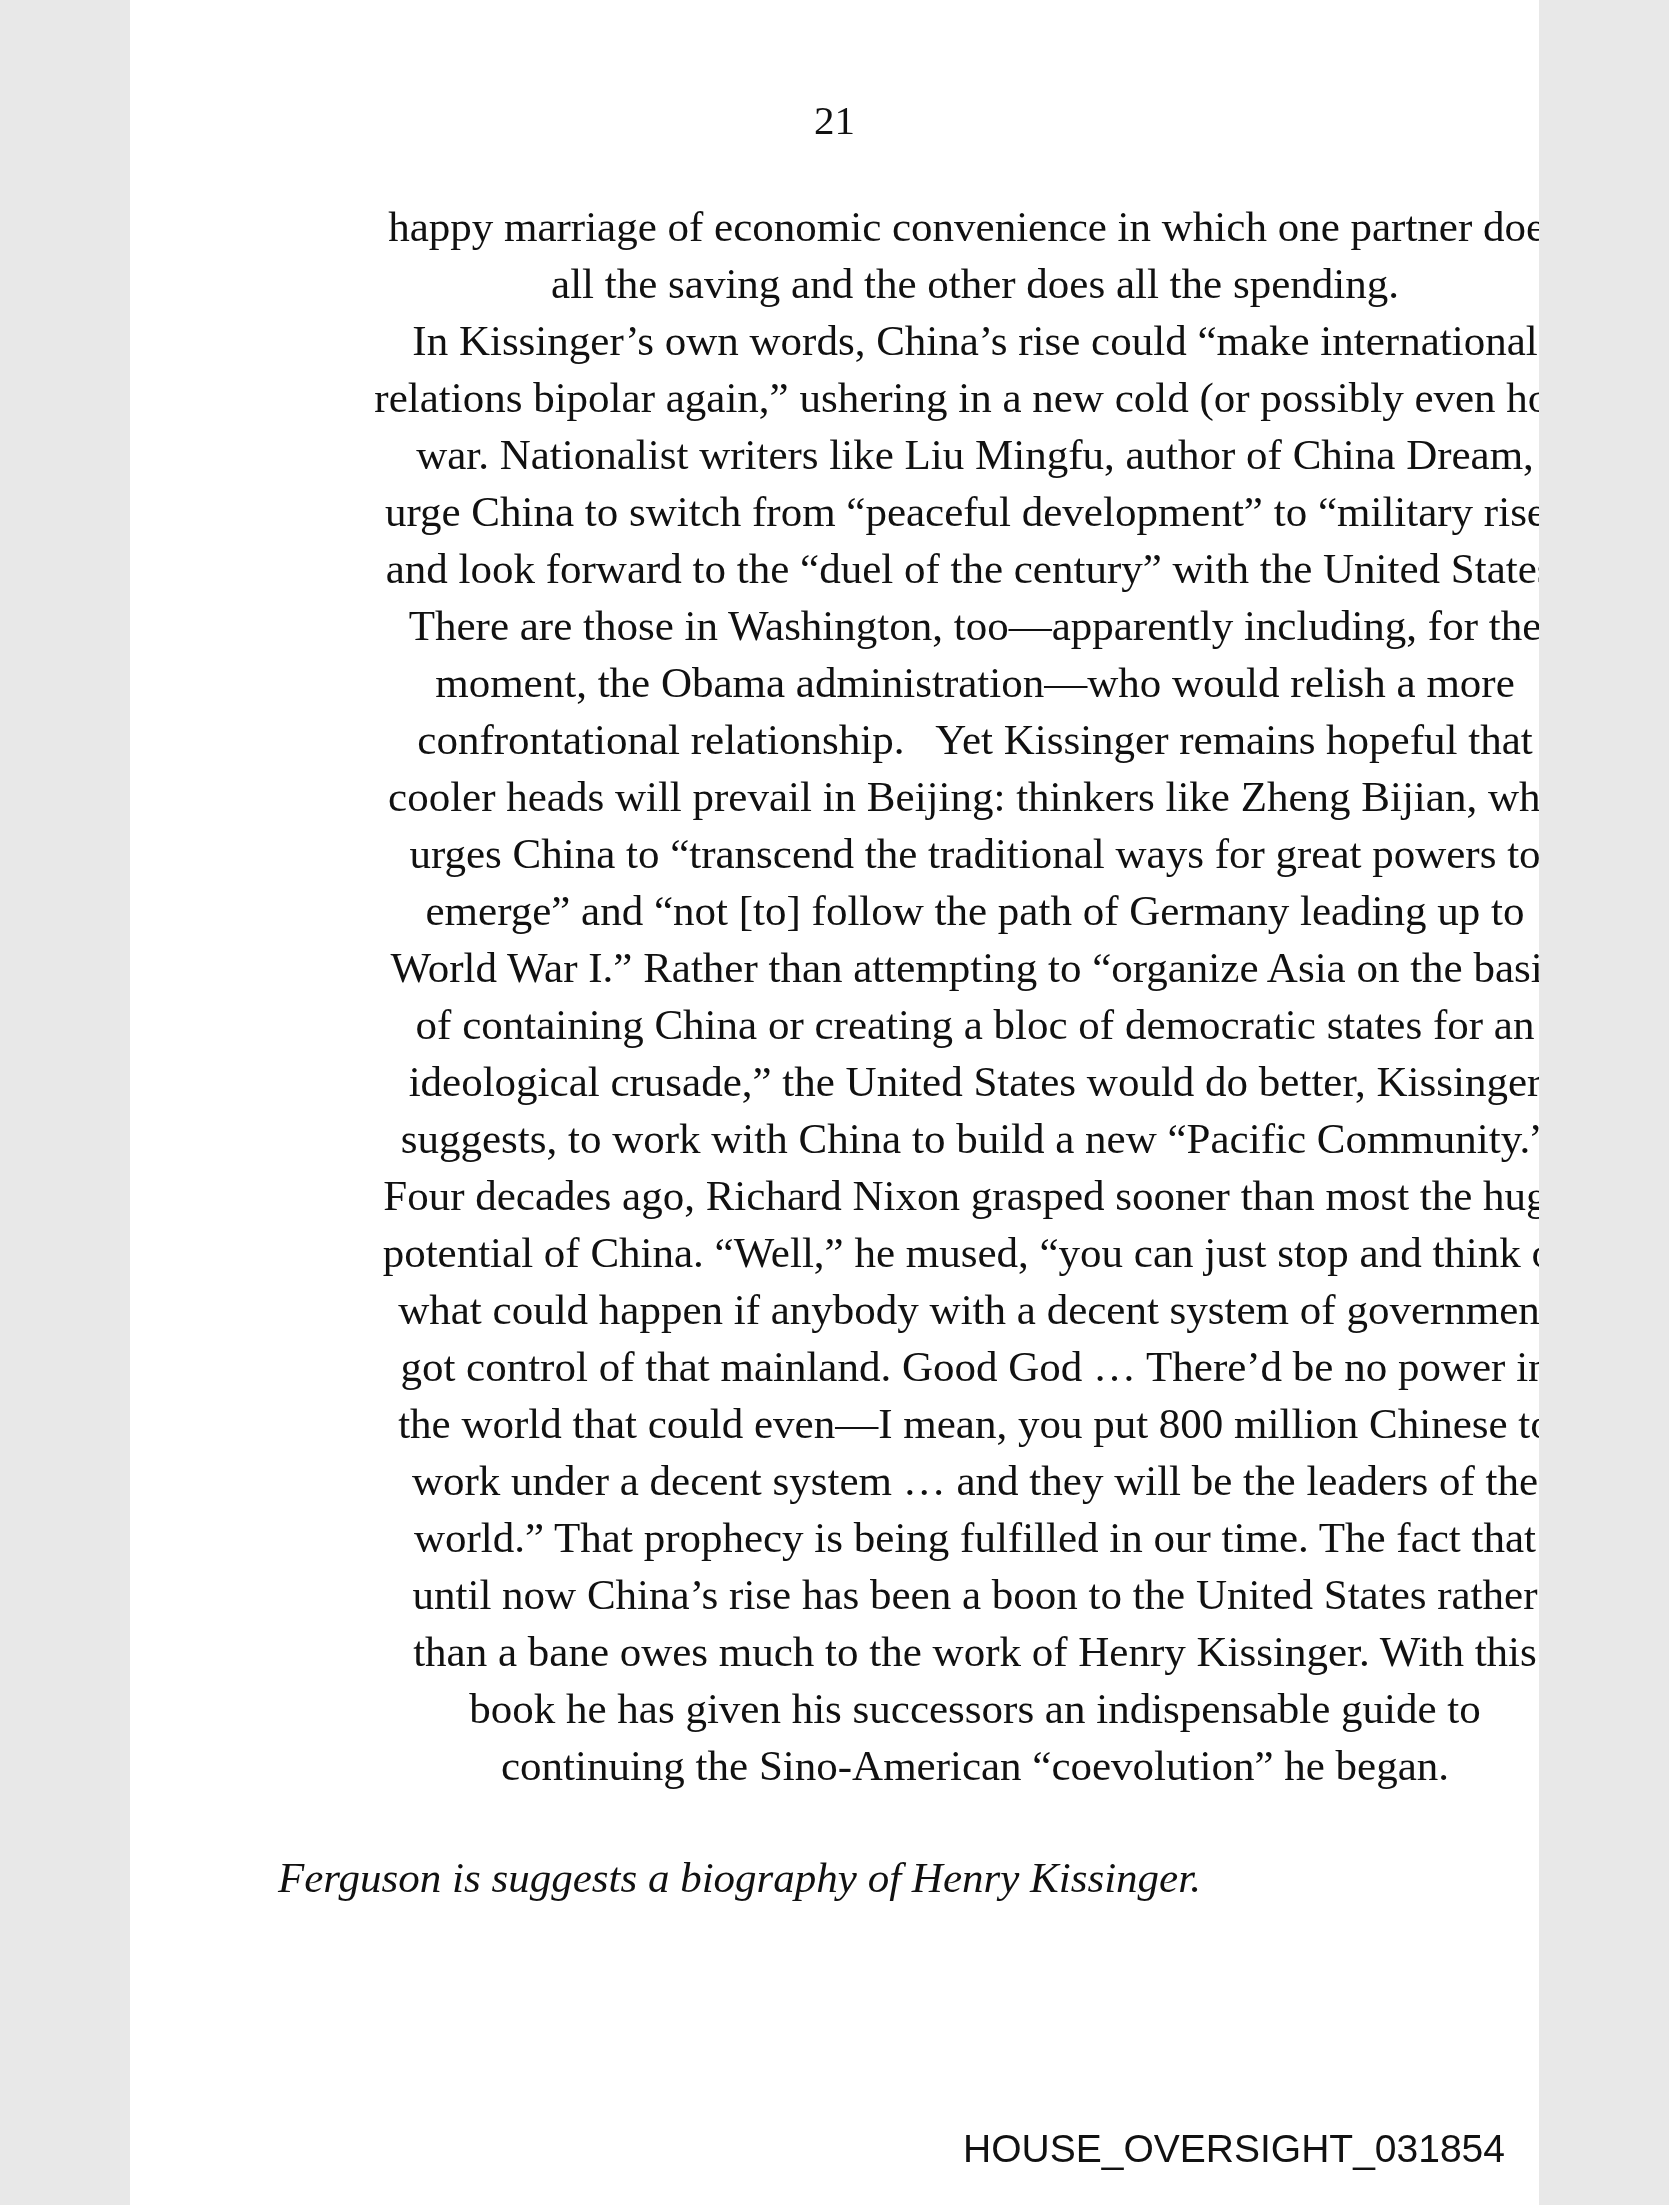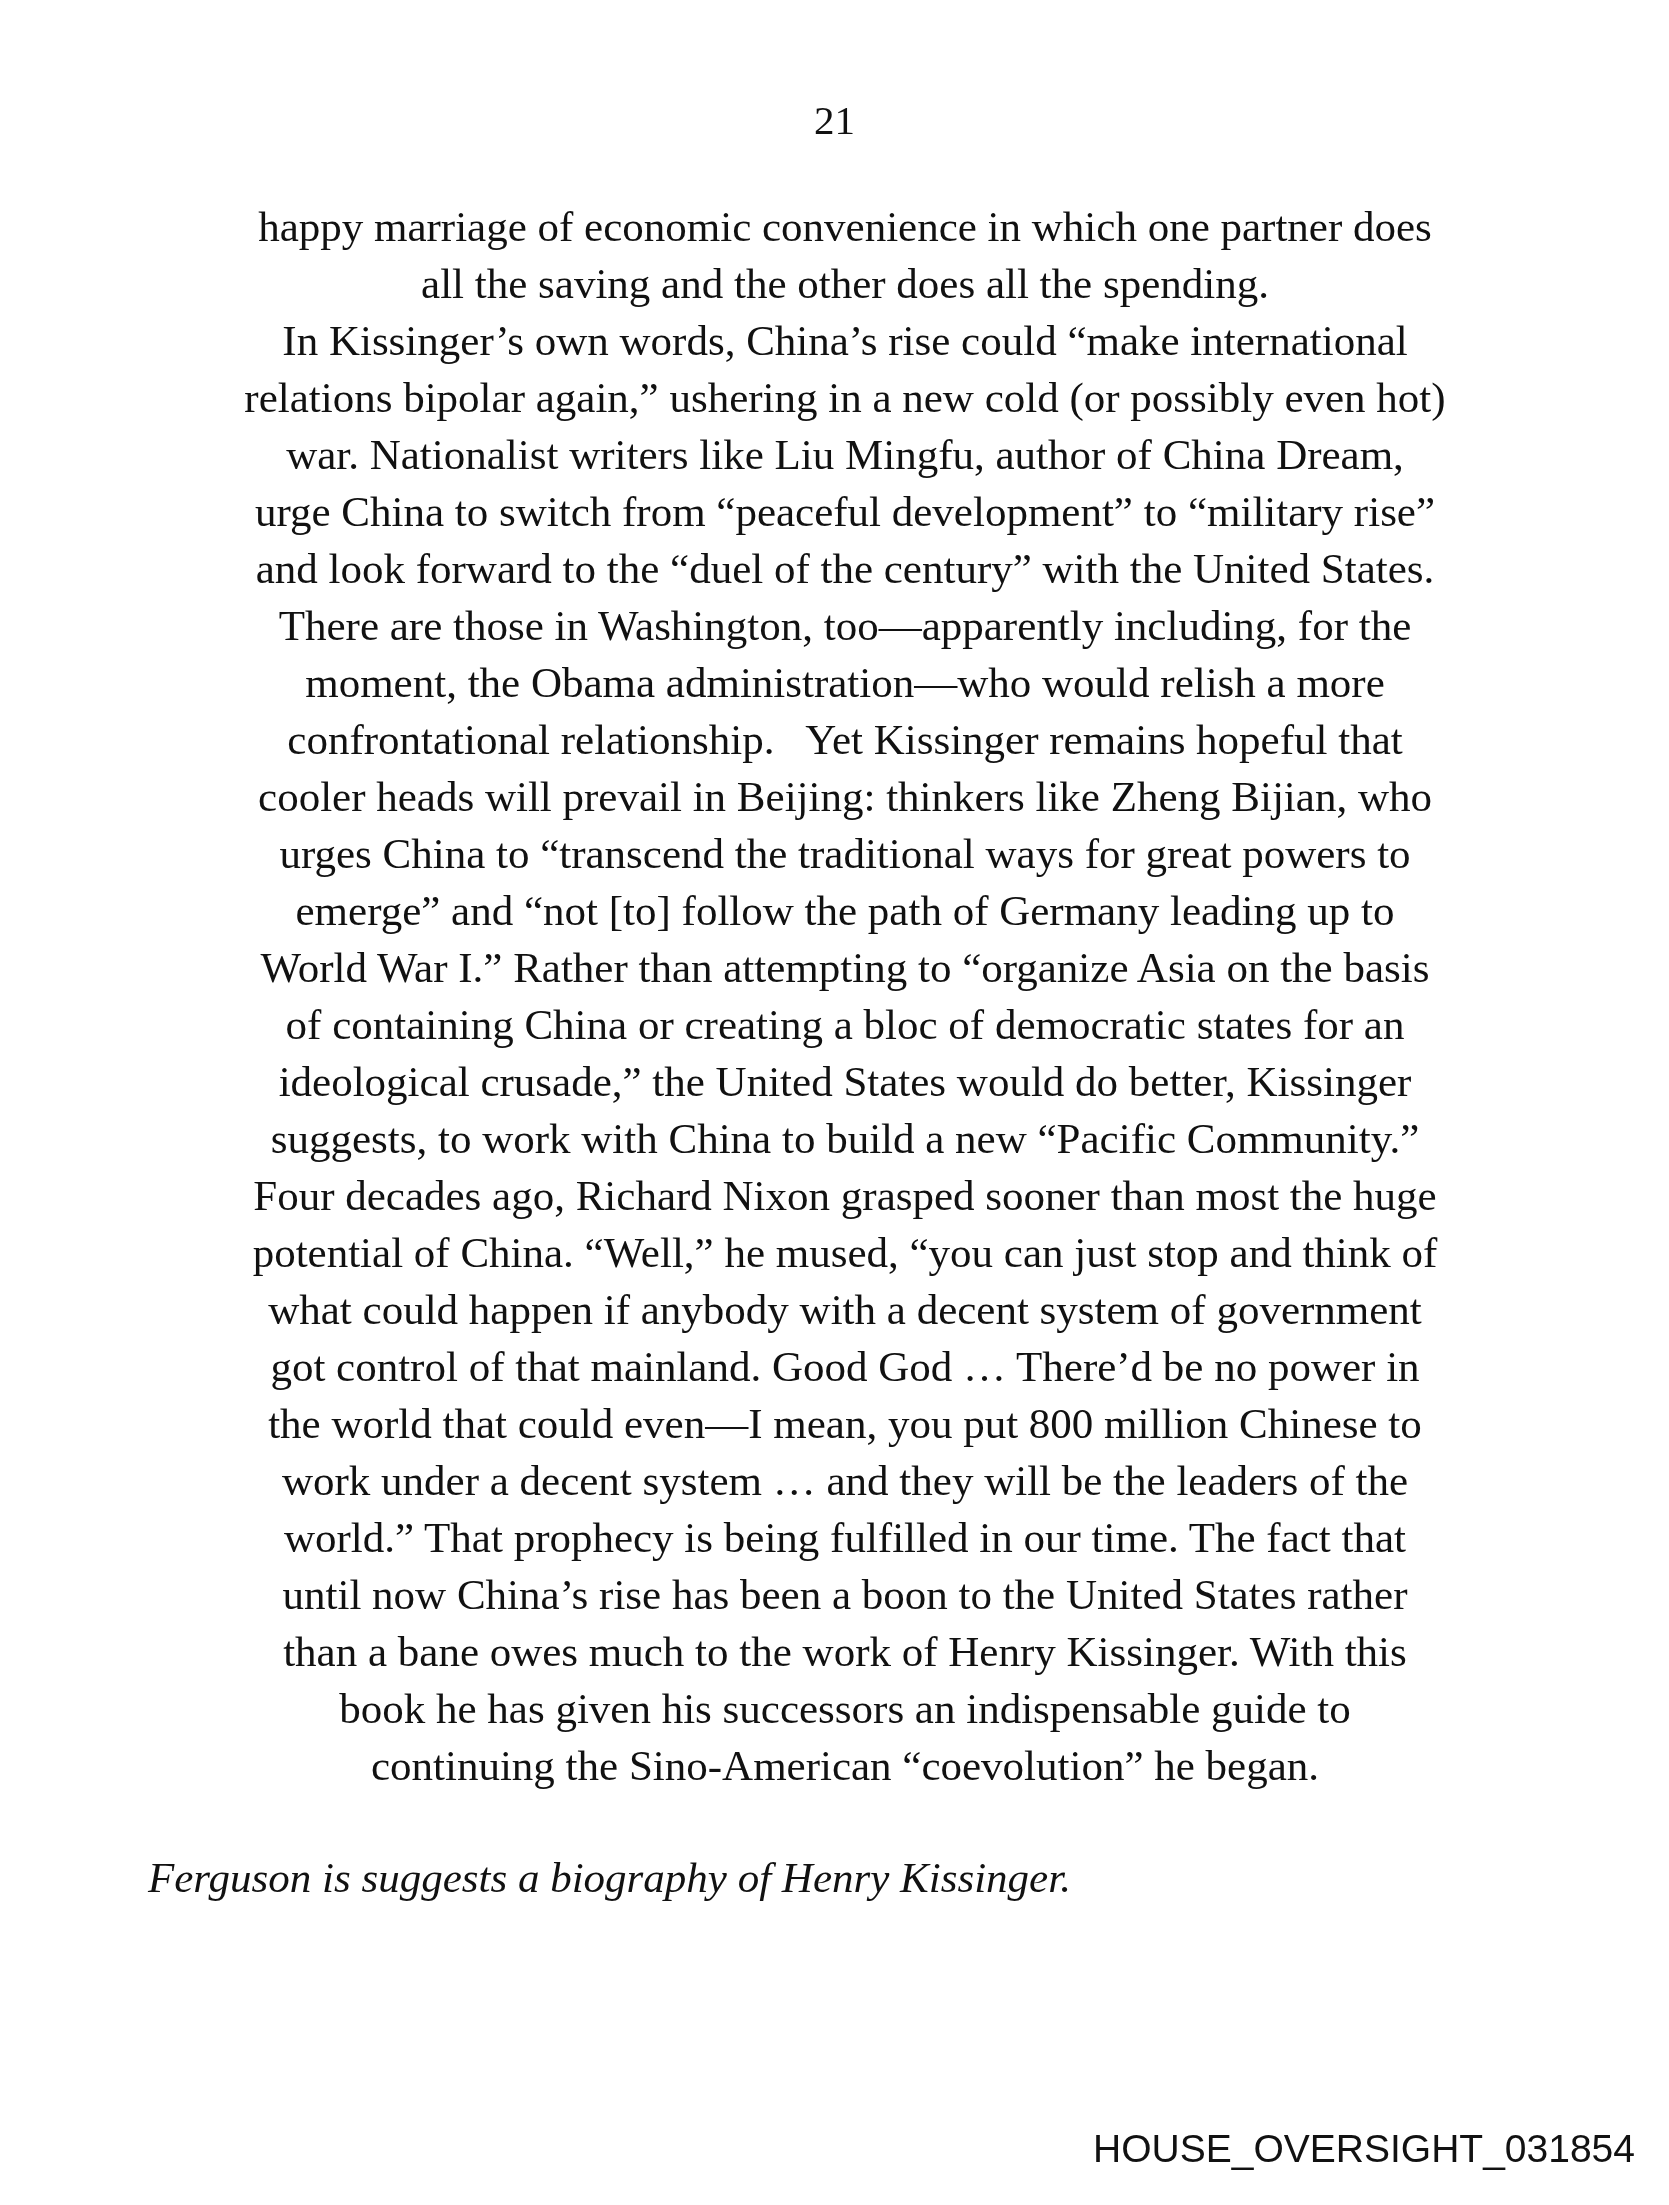--- a/index.html
+++ b/index.html
@@ -2,21 +2,21 @@
 <html style="font-size:10.5px"><head>
 <meta charset="utf-8">
 <style>
   html, body {
     margin: 0;
     padding: 0;
     background: #e8e8e8;
   }
   .page {
     position: relative;
-    width: 1669px;
+    width: 1409px;
     height: 2205px;
     margin: 0 auto;
     background: #ffffff;
     color: #111111;
     font-family: "Liberation Serif", "DejaVu Serif", serif;
     overflow: hidden;
   }
   .page-number {
     position: absolute;
     top: 97px;

